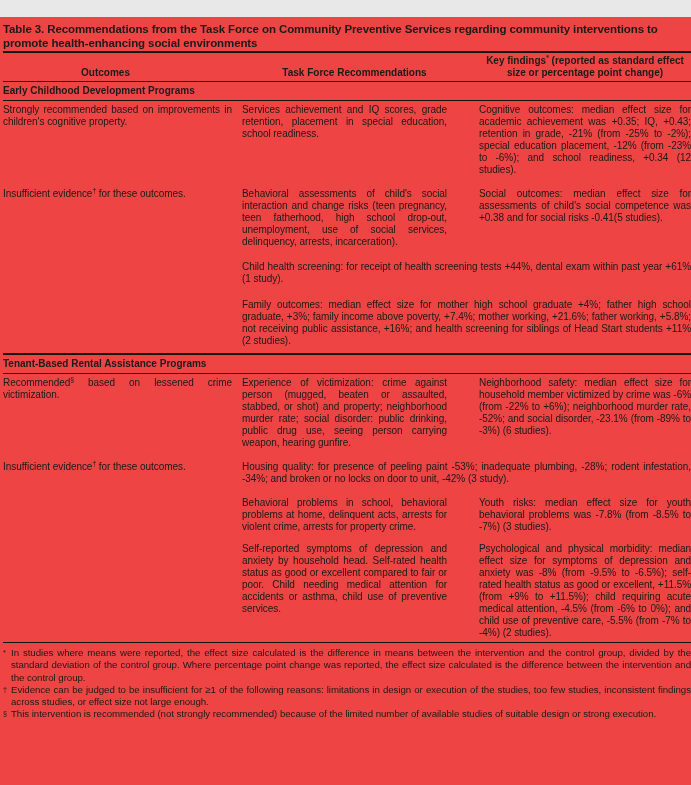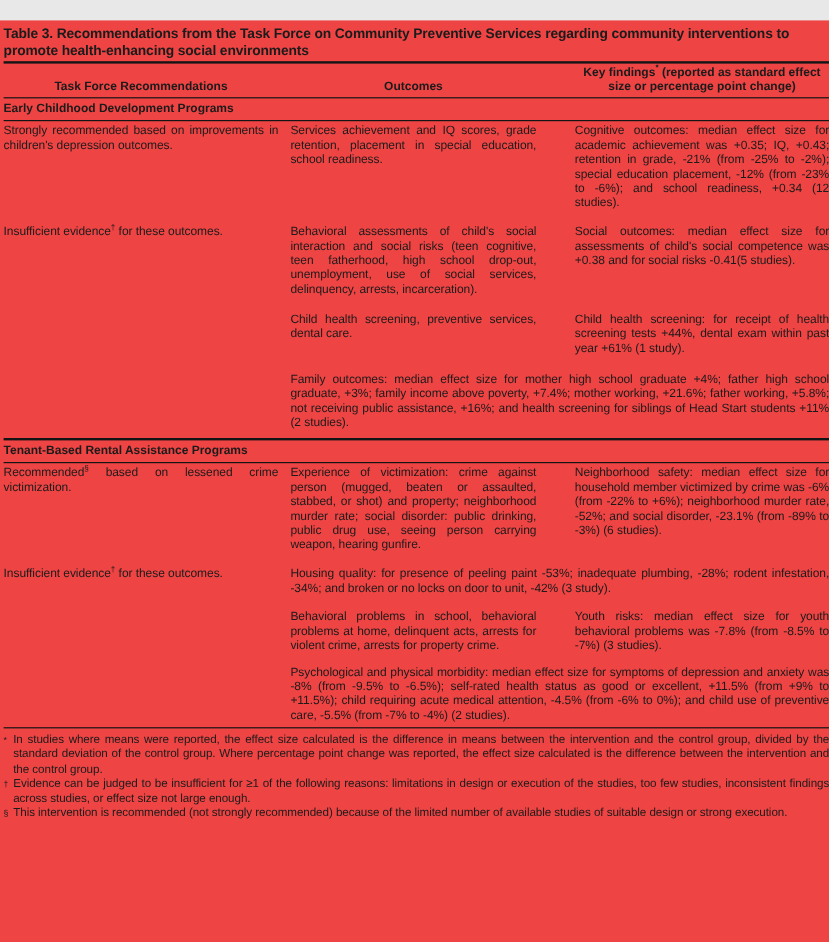--- a/index.html
+++ b/index.html
@@ -82,43 +82,42 @@
 </style>
 </head>
 <body>
 
 <div class="page">
 
   <div class="title">Table 3. Recommendations from the Task Force on Community Preventive Services regarding community interventions to promote health-enhancing social environments</div>
   <div class="rule-thick"></div>
 
   <div class="col-headers">
+    <div class="hc c2">Outcomes</div>
     <div class="hc c1">Task Force Recommendations</div>
-    <div class="hc c2">Outcomes</div>
     <div class="hc c3">Key findings<sup>*</sup> (reported as standard effect size or percentage point change)</div>
   </div>
   <div class="rule-thin"></div>
 
   <div class="section-header">Early Childhood Development Programs</div>
   <div class="rule-thin"></div>
 
   <div class="rows">
     <div class="row first">
-      <div class="cell c1">Strongly recommended based on improvements in children's depression outcomes.</div>
+      <div class="cell c1">Strongly recommended based on improvements in children's cognitive property.</div>
       <div class="cell c2">Services achievement and IQ scores, grade retention, placement in special education, school readiness.</div>
       <div class="cell c3">Cognitive outcomes: median effect size for academic achievement was +0.35; IQ, +0.43; retention in grade, -21% (from -25% to -2%); special education placement, -12% (from -23% to -6%); and school readiness, +0.34 (12 studies).</div>
     </div>
     <div class="row">
       <div class="cell c1">Insufficient evidence<sup>†</sup> for these outcomes.</div>
-      <div class="cell c2">Behavioral assessments of child's social interaction and social risks (teen cognitive, teen fatherhood, high school drop-out, unemployment, use of social services, delinquency, arrests, incarceration).</div>
+      <div class="cell c2">Behavioral assessments of child's social interaction and change risks (teen pregnancy, teen fatherhood, high school drop-out, unemployment, use of social services, delinquency, arrests, incarceration).</div>
       <div class="cell c3">Social outcomes: median effect size for assessments of child's social competence was +0.38 and for social risks -0.41(5 studies).</div>
     </div>
     <div class="row gap13">
       <div class="cell c1"></div>
-      <div class="cell c2">Child health screening, preventive services, dental care.</div>
       <div class="cell c3">Child health screening: for receipt of health screening tests +44%, dental exam within past year +61% (1 study).</div>
     </div>
     <div class="row gap14">
       <div class="cell c1"></div>
       <div class="cell c3">Family outcomes: median effect size for mother high school graduate +4%; father high school graduate, +3%; family income above poverty, +7.4%; mother working, +21.6%; father working, +5.8%; not receiving public assistance, +16%; and health screening for siblings of Head Start students +11% (2 studies).</div>
     </div>
   </div>
 
   <div class="rule-medium sec2-rule"></div>
   <div class="section-header">Tenant-Based Rental Assistance Programs</div>
@@ -134,20 +133,21 @@
       <div class="cell c1">Insufficient evidence<sup>†</sup> for these outcomes.</div>
       <div class="cell c3">Housing quality: for presence of peeling paint -53%; inadequate plumbing, -28%; rodent infestation, -34%; and broken or no locks on door to unit, -42% (3 study).</div>
     </div>
     <div class="row">
       <div class="cell c1"></div>
       <div class="cell c2">Behavioral problems in school, behavioral problems at home, delinquent acts, arrests for violent crime, arrests for property crime.</div>
       <div class="cell c3">Youth risks: median effect size for youth behavioral problems was -7.8% (from -8.5% to -7%) (3 studies).</div>
     </div>
     <div class="row gap10">
       <div class="cell c1"></div>
+      <div class="cell c2">Self-reported symptoms of depression and anxiety by household head. Self-rated health status as good or excellent compared to fair or poor. Child needing medical attention for accidents or asthma, child use of preventive services.</div>
       <div class="cell c3">Psychological and physical morbidity: median effect size for symptoms of depression and anxiety was -8% (from -9.5% to -6.5%); self-rated health status as good or excellent, +11.5% (from +9% to +11.5%); child requiring acute medical attention, -4.5% (from -6% to 0%); and child use of preventive care, -5.5% (from -7% to -4%) (2 studies).</div>
     </div>
   </div>
 
   <div class="rule-thin bottom-rule"></div>
 
   <div class="footnotes">
     <div class="footnote">
       <span class="fn-marker">*</span>
       <div class="fn-text">In studies where means were reported, the effect size calculated is the difference in means between the intervention and the control group, divided by the standard deviation of the control group. Where percentage point change was reported, the effect size calculated is the difference between the intervention and the control group.</div>

